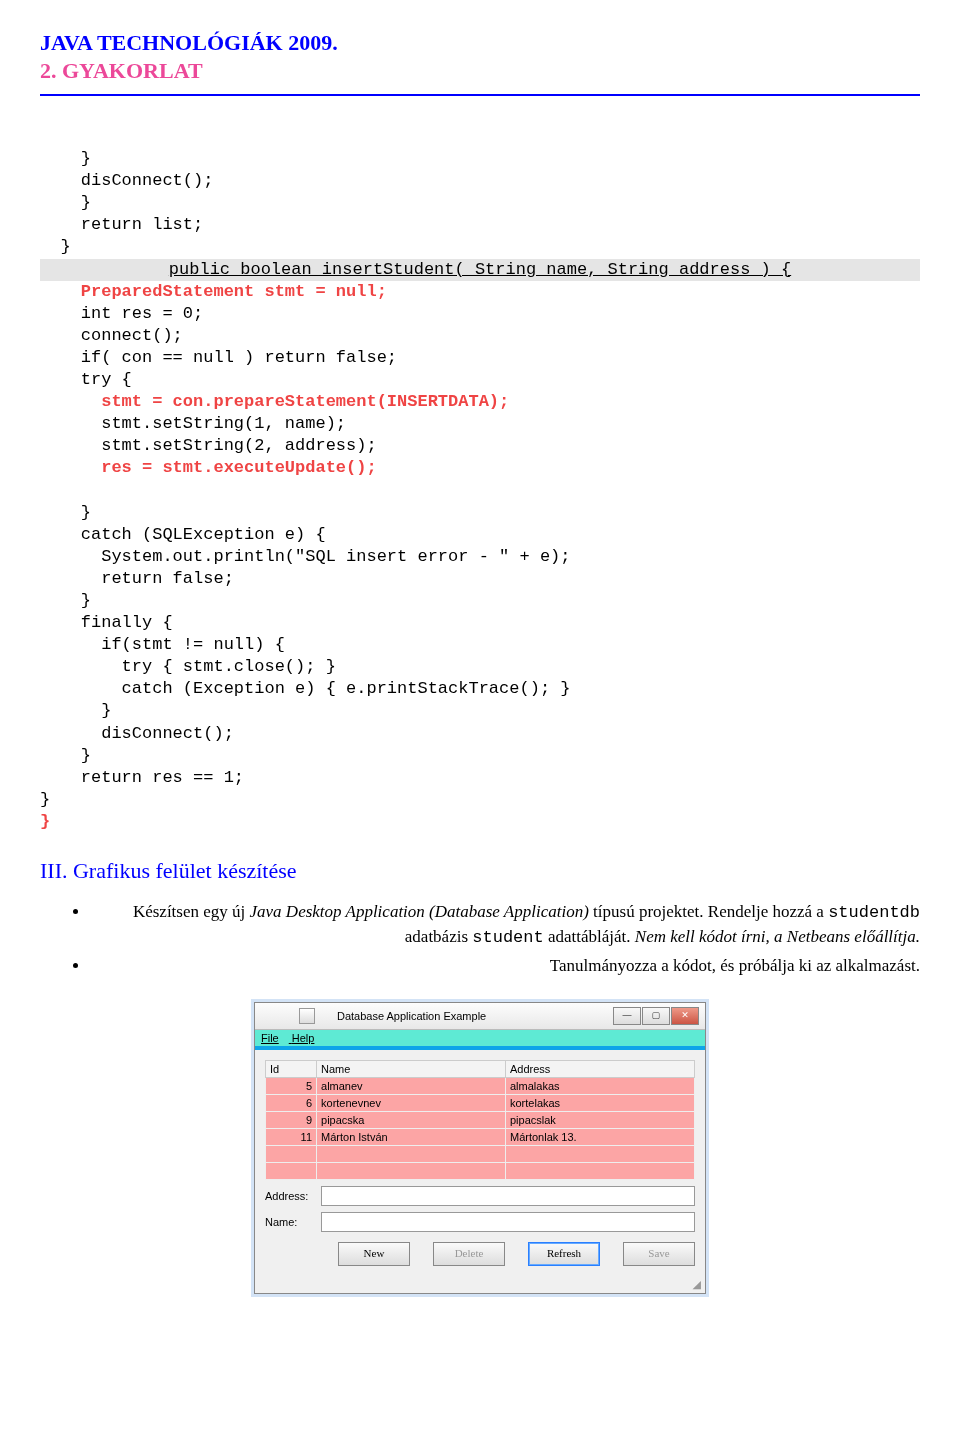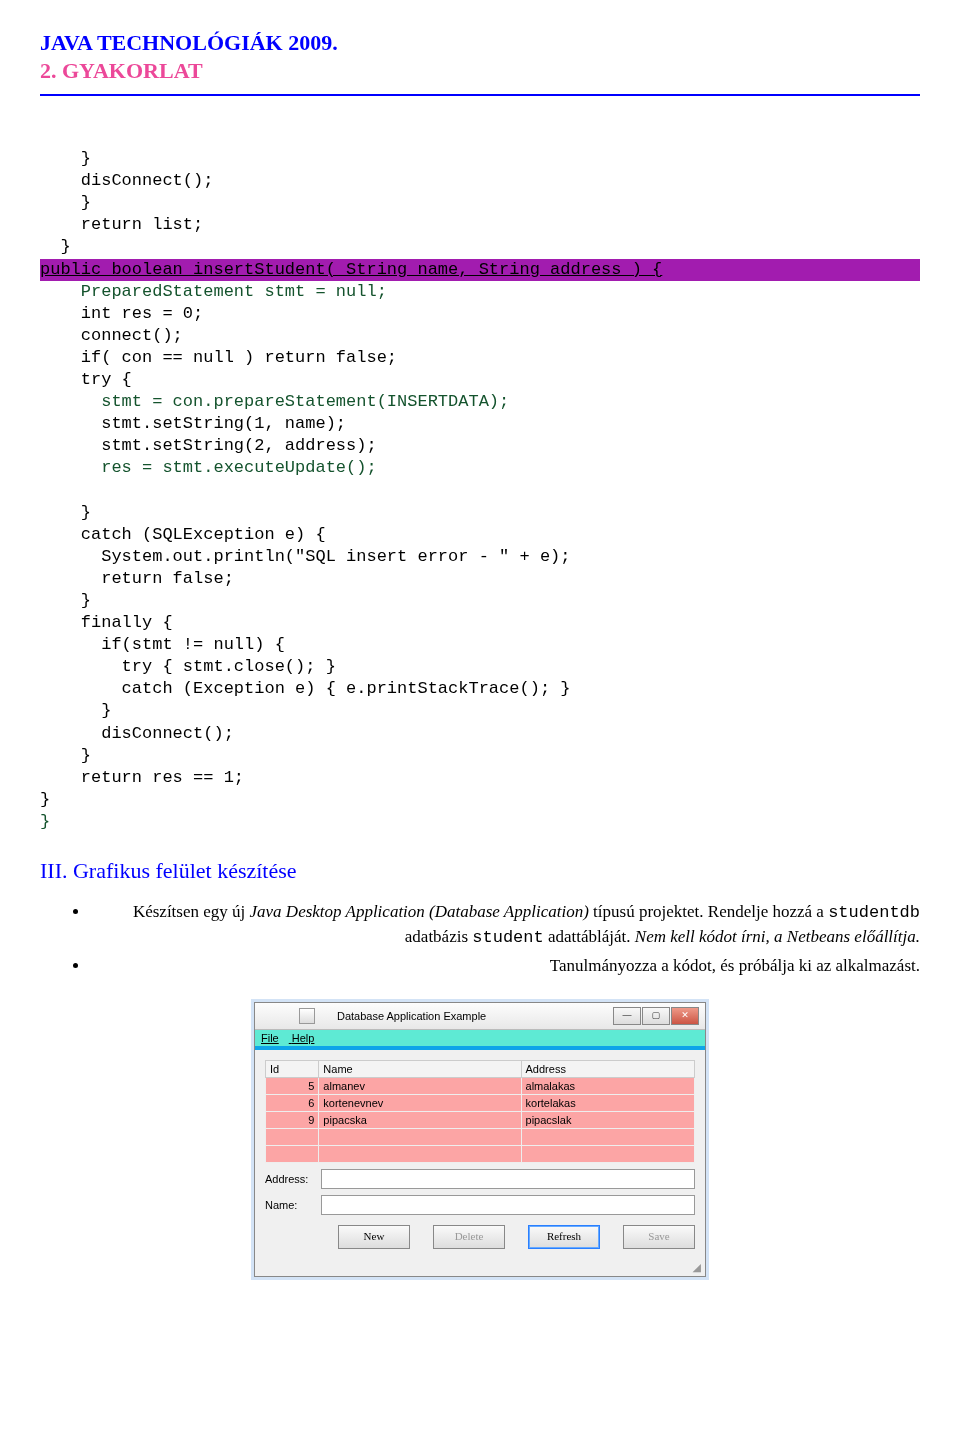--- a/index.html
+++ b/index.html
@@ -28,28 +28,29 @@
     margin-bottom: 30px;
   }
   .code-block {
     font-family: "Courier New", monospace;
     font-size: 17px;
     white-space: pre;
     line-height: 1.3;
     margin-bottom: 25px;
   }
   .code-highlight {
-    background: #a21caf;
+    background: #e5e5e5;
     text-decoration: underline;
     display: inline-block;
     width: 100%;
+    text-align: center;
   }
   .blue-bold {
-    color: #14532d;
-    font-weight: normal;
+    color: #ef4444;
+    font-weight: bold;
   }
   .section-heading {
     color: #0000FF;
     font-size: 22px;
     font-weight: normal;
     margin-top: 20px;
     margin-bottom: 12px;
   }
   ul.bullets {
     list-style: disc;
@@ -265,20 +266,25 @@
             <td class="idcol">6</td>
             <td>kortenevnev</td>
             <td>kortelakas</td>
           </tr>
           <tr>
             <td class="idcol">9</td>
             <td>pipacska</td>
             <td>pipacslak</td>
           </tr>
           <tr>
+            <td class="idcol">11</td>
+            <td>Márton István</td>
+            <td>Mártonlak 13.</td>
+          </tr>
+          <tr>
               <td class="idcol"></td>
               <td></td>
               <td></td>
             </tr>
           <tr>
               <td class="idcol"></td>
               <td></td>
               <td></td>
             </tr>
         </tbody>

